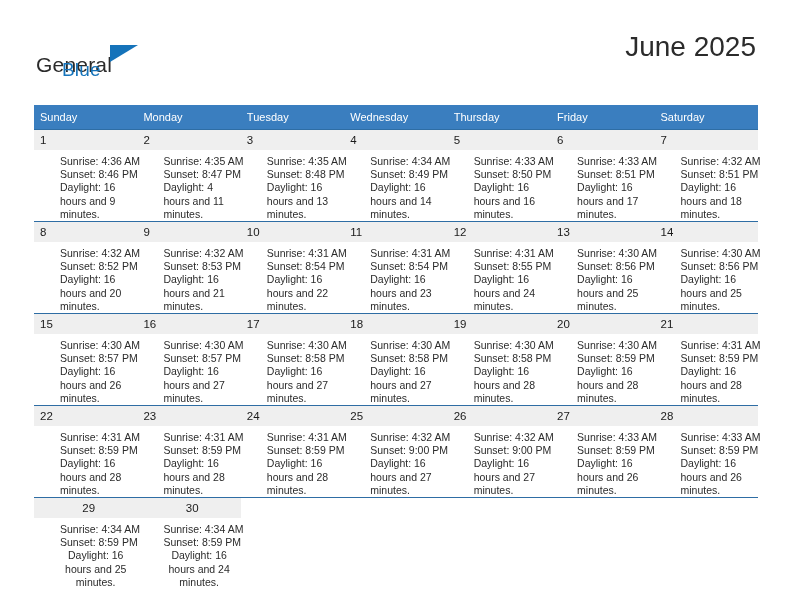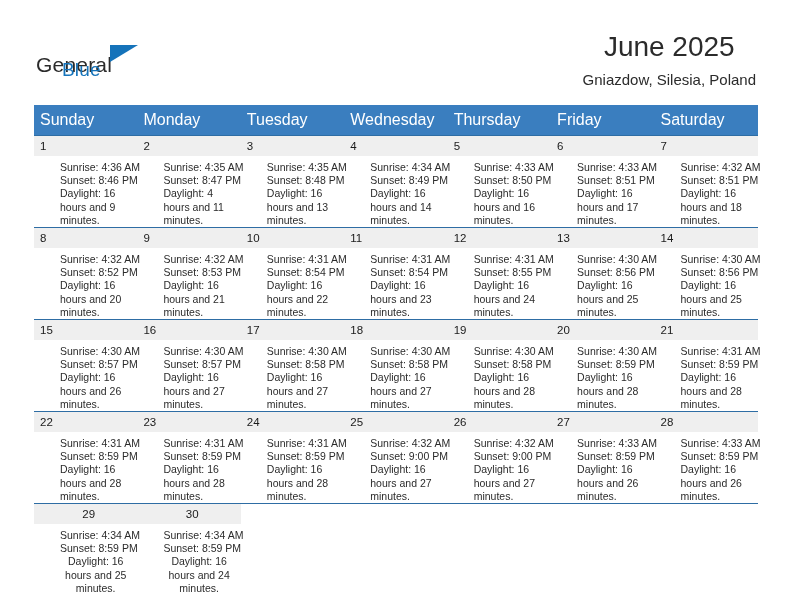--- a/index.html
+++ b/index.html
@@ -92,21 +92,21 @@
     position: absolute;
     left: 34px;
     top: 105px;
     width: 724px;
     border-collapse: collapse;
     table-layout: fixed;
   }
   .calendar th {
     background: #3a7ebf;
     color: #ffffff;
-    font-size: 16px;
+    font-size: 11px;
     font-weight: normal;
     text-align: left;
     padding: 6px 0 6px 6px;
     height: 20px;
     box-sizing: border-box;
     border: none;
   }
   .calendar td {
     vertical-align: top;
     padding: 0;
@@ -163,21 +163,20 @@
   <div class="header">
 
     <div class="brand">
       <span class="brand-general">General</span>
       <span class="brand-triangle"></span>
       <span class="brand-blue">Blue</span>
     </div>
 
     <div class="title-block">
       <div class="cal-title">June 2025</div>
-      <div class="cal-subtitle">Gniazdow, Silesia, Poland</div>
     </div>
 
   </div>
 
   <table class="calendar">
     <thead>
       <tr>
         <th>Sunday</th>
         <th>Monday</th>
         <th>Tuesday</th>

